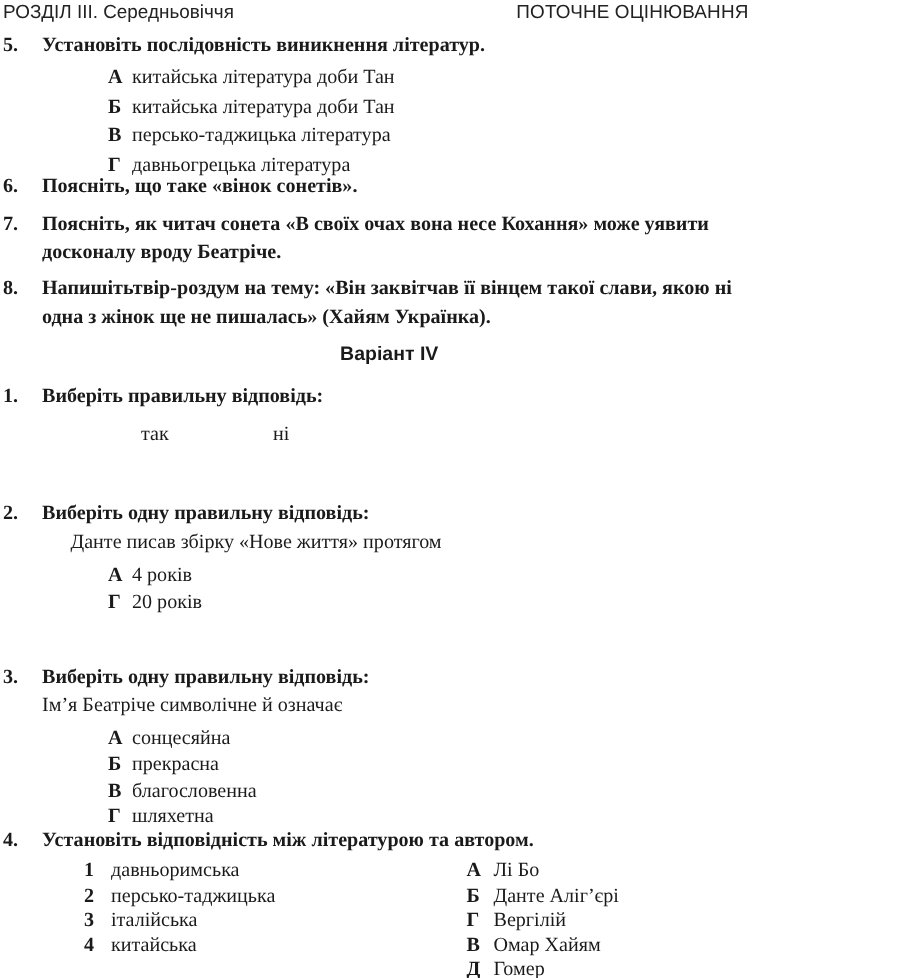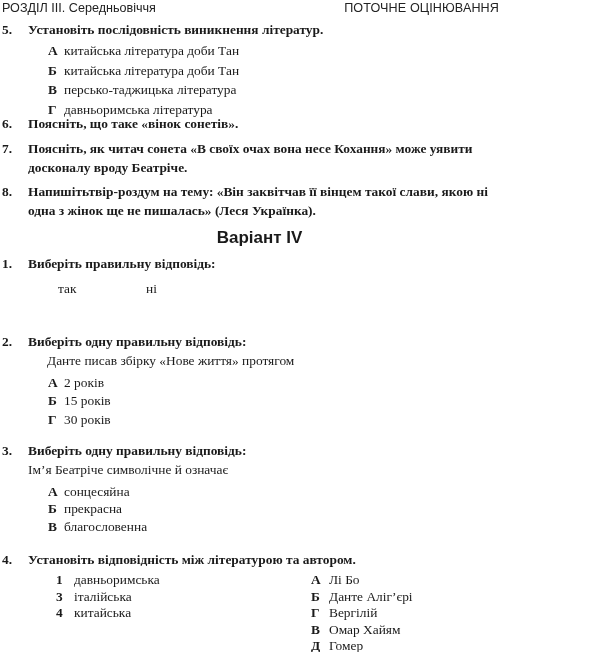--- a/index.html
+++ b/index.html
@@ -15,30 +15,30 @@
     font-family: "Liberation Sans", "DejaVu Sans", sans-serif; font-size: 12.6px;
     color: #222;
   }
   .hdr .left { position: absolute; left: 2px; top: 0; }
   .hdr .right { position: absolute; right: 20px; top: 0; letter-spacing: 0.1px; }
 
   .blk { position: absolute; left: 0; right: 0; }
   .q { position: relative; padding-left: 28px; font-weight: bold; line-height: 19px; }
   .q .num { position: absolute; left: 2px; top: 0; font-weight: bold; }
   .txt { padding-left: 28px; line-height: 18.5px; padding-right: 8px; }
-  .opts { padding-left: 48px; line-height: 20px; }
+  .opts { padding-left: 72px; line-height: 20px; }
   .opt { white-space: nowrap; }
   .opt .let { font-weight: bold; display: inline-block; width: 16px; }
   .variant {
     position: absolute; left: 0; right: 0; top: 228px; text-align: center;
-    font-family: "Liberation Sans", "DejaVu Sans", sans-serif; font-weight: bold; font-size: 17px;
+    font-family: "Liberation Sans", "DejaVu Sans", sans-serif; font-weight: bold; font-size: 13px;
   }
   .yesno { padding-left: 56px; line-height: 18px; }
   .yesno span { display: inline-block; }
-  .yesno .yes { width: 88px; }
+  .yesno .yes { width: 88px; margin-left: 36px; }
   .match { position: relative; }
   .match .col1 { position: absolute; left: 56px; top: 0; line-height: 16.5px; }
   .match .col2 { position: absolute; left: 311px; top: 0; line-height: 16.5px; }
   .match .let { display: inline-block; width: 18px; font-weight: bold; }
 </style>
 </head>
 <body>
 
 <div class="page">
 
@@ -49,42 +49,42 @@
 
   <div class="blk" style="top:20px;">
     <div class="q">
       <span class="num">5.</span>
       <span>Установіть послідовність виникнення літератур.</span>
     </div>
     <div class="opts" style="margin-top:2px; line-height:19.5px;">
       <div class="opt"><span class="let">А</span><span>китайська література доби Тан</span></div>
       <div class="opt"><span class="let">Б</span><span>китайська література доби Тан</span></div>
       <div class="opt"><span class="let">В</span><span>персько-таджицька література</span></div>
-      <div class="opt"><span class="let">Г</span><span>давньоримська література</span></div>
+      <div class="opt"><span class="let">Г</span><span>давньогрецька література</span></div>
     </div>
   </div>
 
   <div class="blk" style="top:114px;">
     <div class="q">
       <span class="num">6.</span>
       <span>Поясніть, що таке «вінок сонетів».</span>
     </div>
   </div>
 
   <div class="blk" style="top:140px; padding-right:6px;">
     <div class="q" style="line-height:18.5px;">
       <span class="num">7.</span>
       <span>Поясніть, як читач сонета «В своїх очах вона несе Кохання» може уявити досконалу вроду Беатріче.</span>
     </div>
   </div>
 
   <div class="blk" style="top:183px; padding-right:6px;">
     <div class="q" style="line-height:18.5px;">
       <span class="num">8.</span>
-      <span>Напишітьтвір-роздум на тему: «Він заквітчав її вінцем такої слави, якою ні одна з жінок ще не пишалась» (Леся Українка).</span>
+      <span>Напишітьтвір-роздум на тему: «Він заквітчав її вінцем такої слави, якою ні одна з жінок ще не пишалась» (Хайям Українка).</span>
     </div>
   </div>
 
   <div class="variant">Варіант IV</div>
 
   <div class="blk" style="top:254px;">
     <div class="q">
       <span class="num">1.</span>
       <span>Виберіть правильну відповідь:</span>
     </div>
@@ -93,47 +93,48 @@
     </div>
   </div>
 
   <div class="blk" style="top:332px;">
     <div class="q">
       <span class="num">2.</span>
       <span>Виберіть одну правильну відповідь:</span>
     </div>
     <div class="txt" style="margin-top:1px;padding-left:47px;">Данте писав збірку «Нове життя» протягом</div>
     <div class="opts" style="margin-top:3px; line-height:18.5px;">
-      <div class="opt"><span class="let">А</span><span>2 років</span></div>
-      <div class="opt"><span class="let">Б</span><span>15 років</span></div>
-      <div class="opt"><span class="let">Г</span><span>30 років</span></div>
+      <div class="opt"><span class="let">А</span><span>4 років</span></div>
+      <div class="opt"><span class="let">Г</span><span>20 років</span></div>
     </div>
   </div>
 
   <div class="blk" style="top:441px;">
     <div class="q">
       <span class="num">3.</span>
       <span>Виберіть одну правильну відповідь:</span>
     </div>
     <div class="txt" style="margin-top:1px;">Ім’я Беатріче символічне й означає</div>
     <div class="opts" style="margin-top:3px; line-height:17.5px;">
       <div class="opt"><span class="let">А</span><span>сонцесяйна</span></div>
       <div class="opt"><span class="let">Б</span><span>прекрасна</span></div>
       <div class="opt"><span class="let">В</span><span>благословенна</span></div>
+      <div class="opt"><span class="let">Г</span><span>шляхетна</span></div>
     </div>
   </div>
 
   <div class="blk" style="top:550px;">
     <div class="q">
       <span class="num">4.</span>
       <span>Установіть відповідність між літературою та автором.</span>
     </div>
     <div class="match" style="margin-top:3px;">
       <div class="col1">
         <div><span class="let">1</span><span>давньоримська</span></div>
+        <div><span class="let">2</span><span>персько-таджицька</span></div>
         <div><span class="let">3</span><span>італійська</span></div>
         <div><span class="let">4</span><span>китайська</span></div>
       </div>
       <div class="col2">
         <div><span class="let">А</span><span>Лі Бо</span></div>
         <div><span class="let">Б</span><span>Данте Аліг’єрі</span></div>
         <div><span class="let">Г</span><span>Вергілій</span></div>
         <div><span class="let">В</span><span>Омар Хайям</span></div>
         <div><span class="let">Д</span><span>Гомер</span></div>
       </div>

